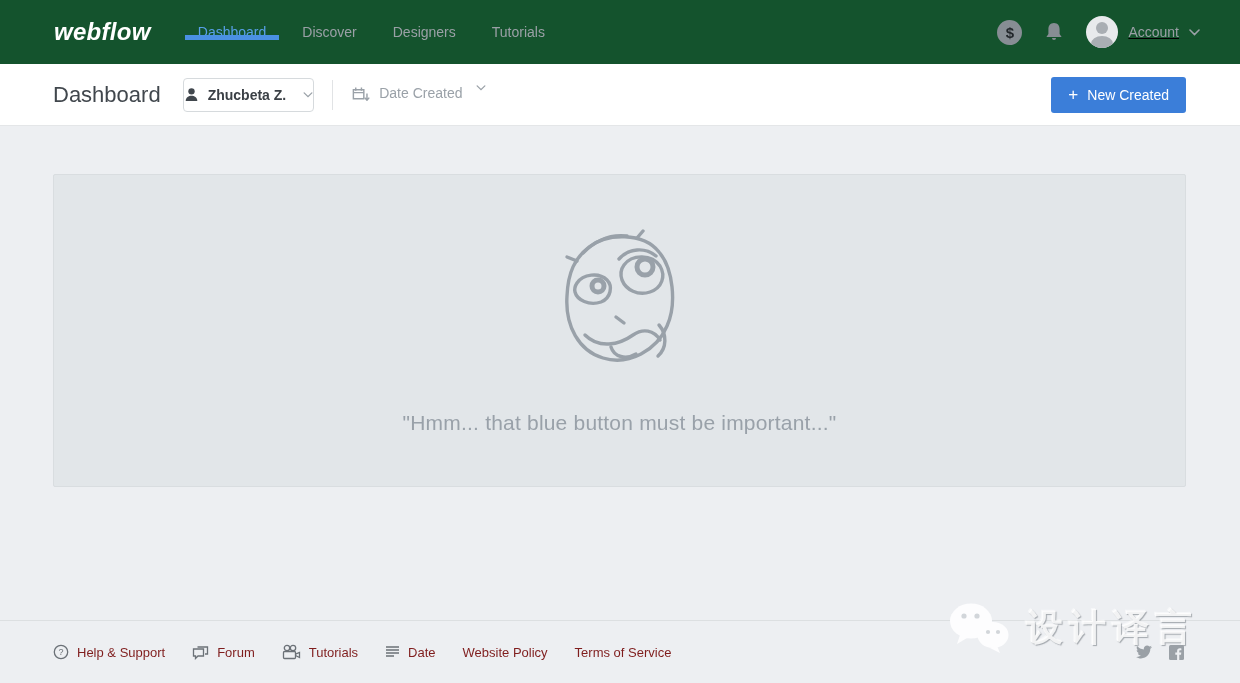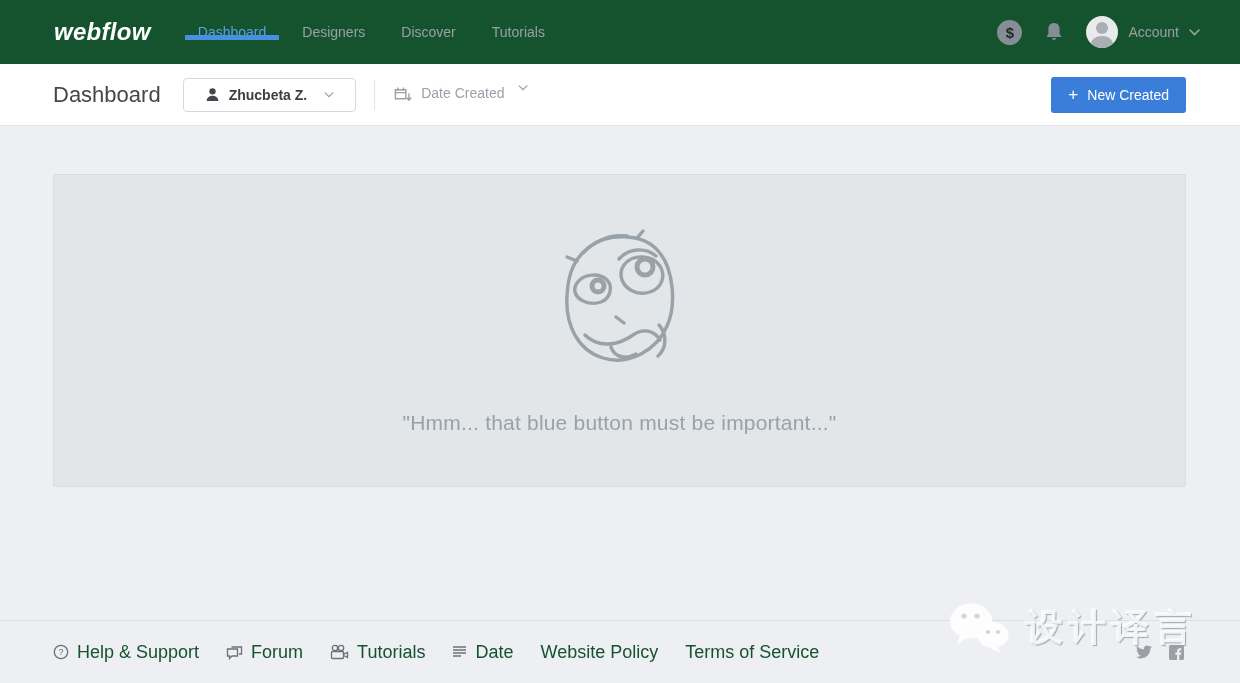--- a/index.html
+++ b/index.html
@@ -31,39 +31,39 @@
     content:""; position:absolute; left:0; right:0; bottom:0; height:5px;
     background:#4a90e2;
   }
   .nav-right { margin-left:auto; display:flex; align-items:center; gap:22px; }
   .dollar-badge {
     width:25px; height:25px; border-radius:50%; background:#878d94;
     color:#22262b; font-weight:700; font-size:15px;
     display:flex; align-items:center; justify-content:center; cursor:pointer;
   }
   .bell { cursor:pointer; display:flex; }
-  .account-group { display:flex; align-items:center; gap:10px; cursor:pointer; }
+  .account-group { display:flex; align-items:center; gap:10px; cursor:pointer;text-decoration:underline; }
   .avatar {
     width:32px; height:32px; border-radius:50%; background:#e8eaec;
     position:relative; overflow:hidden;
   }
   .avatar .head { position:absolute; left:10px; top:6px; width:12px; height:12px; border-radius:50%; background:#a9aeb3; }
   .avatar .torso { position:absolute; left:5px; top:20px; width:22px; height:16px; border-radius:50% 50% 0 0; background:#a9aeb3; }
   .account-label { color:#9aa0a6; font-size:14px; }
 
   
   .subheader {
     height:62px; background:#fff; border-bottom:1px solid #e4e6e8;
     display:flex; align-items:center; padding:0 54px 0 53px;
   }
   .page-title { font-size:22px; color:#41474d; margin-right:22px; }
   .workspace-select {
     display:flex; align-items:center; gap:9px;
     border:1px solid #d6dadd; border-radius:4px; background:#fff;
-    padding:8px 21px; cursor:pointer;
+    padding:8px 0; cursor:pointer;
   }
   .workspace-select .label { font-size:14px; font-weight:700; color:#3b4046; }
   .vdivider { width:1px; height:30px; background:#e1e3e5; margin:0 18px; }
   .sort-select { display:flex; align-items:flex-start; gap:9px; cursor:pointer; }
   .sort-select .label { font-size:14px; color:#9aa1a8; }
   .new-website-btn {
     margin-left:auto; background:#3b7ed9; border:none; border-radius:3px;
     color:#fff; font-size:14px; font-family:inherit;
     padding:10px 17px; display:flex; align-items:center; gap:9px; cursor:pointer;
   }
@@ -81,21 +81,21 @@
     margin-top:40px; font-size:21px; color:#99a1a9; letter-spacing:.2px;
   }
 
   
   .footer {
     position:absolute; left:0; right:0; bottom:0; height:63px;
     border-top:1px solid #dcdfe1;
     display:flex; align-items:center; gap:27px; padding:0 56px 0 53px;
   }
   .footer-link { display:flex; align-items:center; gap:8px; cursor:pointer; }
-  .footer-link .txt { font-size:18px; color:#14532d; }
+  .footer-link .txt { font-size:13px; color:#7f1d1d; }
   .social { margin-left:auto; display:flex; align-items:center; gap:17px; }
   .social svg { cursor:pointer; }
 
   
   .watermark {
     position:absolute; right:42px; top:602px; z-index:5;
     display:flex; align-items:center; gap:16px; pointer-events:none;
   }
   .watermark-text {
     font-size:37px; letter-spacing:6px; color:rgba(255,255,255,0.85);
@@ -106,24 +106,24 @@
 </head>
 <body>
 
 <div class="topnav">
   <div class="logo">webflow</div>
 
   <div class="nav-item active">
     <span>Dashboard</span>
   </div>
   <div class="nav-item">
+    <span>Discover</span>
+  </div>
+  <div class="nav-item">
     <span>Designers</span>
-  </div>
-  <div class="nav-item">
-    <span>Discover</span>
   </div>
   <div class="nav-item">
     <span>Tutorials</span>
   </div>
 
   <div class="nav-right">
     <div class="dollar-badge">
       <span>$</span>
     </div>
     <div class="bell">

